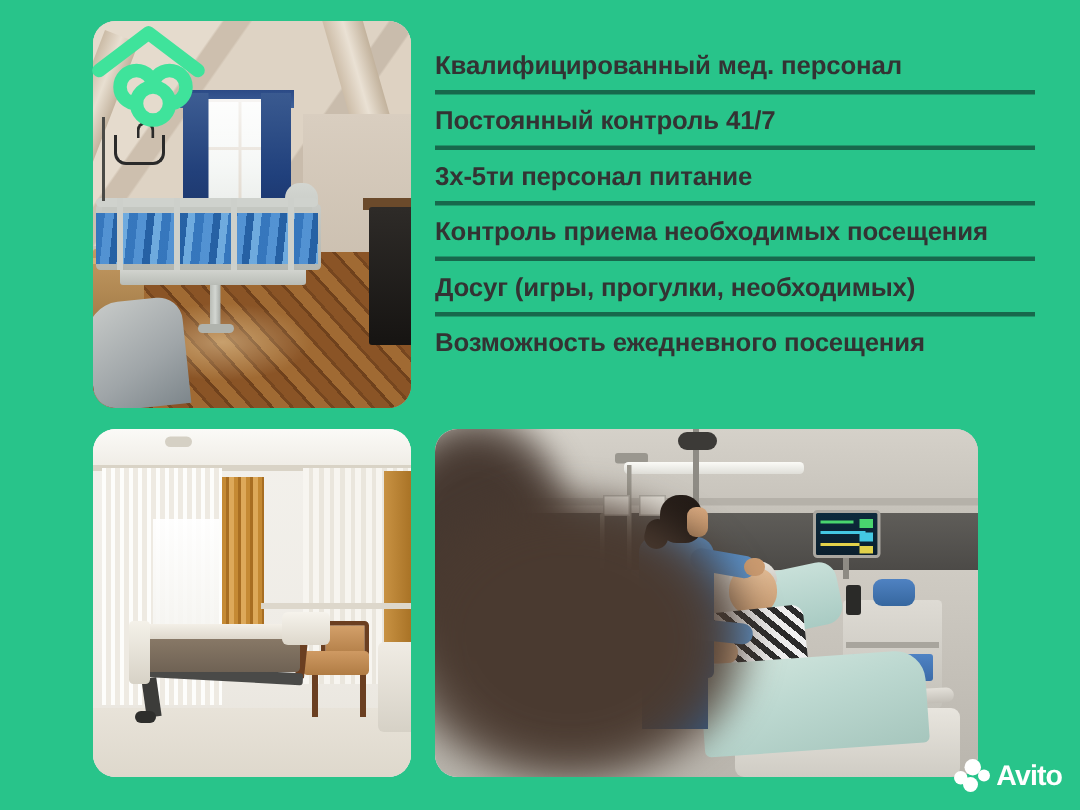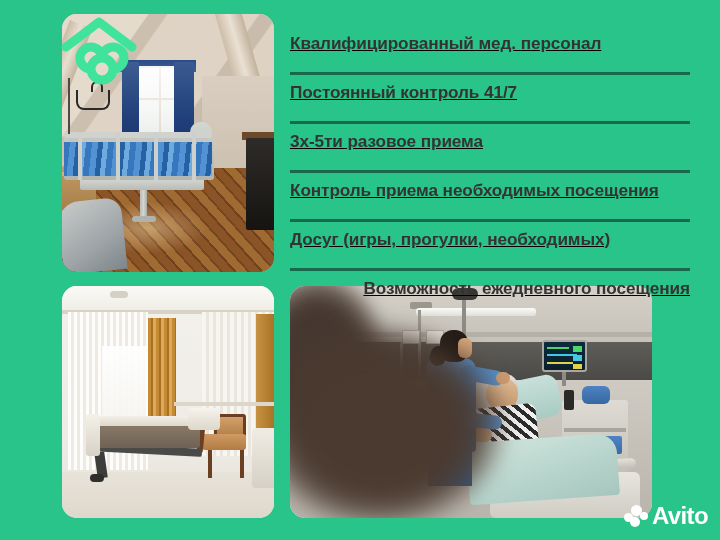--- a/index.html
+++ b/index.html
@@ -507,26 +507,25 @@
 
   
   .features {
     position: absolute;
     left: 290px;
     top: 32px;
     width: 400px;
   }
   .feature-row {
     position: relative;
-    padding: 0 0 18px 0;
+    padding: 0 0 6px 0;
     margin-bottom: 6px;
     border-bottom: 3px solid #17684c;
-    text-decoration: underline;
-  }
-  .feature-row:last-child { border-bottom: none; text-align: right; }
+  }
+  .feature-row:last-child { border-bottom: none; }
   .feature-text {
     font-size: 17.2px;
     font-weight: bold;
     color: #333333;
     letter-spacing: -0.1px;
     line-height: 1.28;
     white-space: nowrap;
   }
 
   
@@ -548,21 +547,21 @@
     position: absolute;
     display: block;
     border-radius: 50%;
     background: #ffffff;
   }
   .avito-dots i.d1 { left: 0px;  top: 8px;  width: 9px;  height: 9px; }
   .avito-dots i.d2 { left: 7px;  top: 0px;  width: 11px; height: 11px; }
   .avito-dots i.d3 { left: 16px; top: 7px;  width: 8px;  height: 8px; }
   .avito-dots i.d4 { left: 6px;  top: 12px; width: 10px; height: 10px; }
   .avito-word {
-    font-size: 24px;
+    font-size: 19px;
     font-weight: bold;
     color: #ffffff;
     letter-spacing: -0.6px;
     line-height: 1;
   }
 </style>
 </head>
 <body>
 
 <div class="poster">
@@ -700,21 +699,21 @@
 
     <div class="feature-row">
       <div class="feature-text">Квалифицированный мед. персонал</div>
     </div>
 
     <div class="feature-row">
       <div class="feature-text">Постоянный контроль 41/7</div>
     </div>
 
     <div class="feature-row">
-      <div class="feature-text">3х-5ти разовое приема</div>
+      <div class="feature-text">3х-5ти персонал питание</div>
     </div>
 
     <div class="feature-row">
       <div class="feature-text">Контроль приема необходимых посещения</div>
     </div>
 
     <div class="feature-row">
       <div class="feature-text">Досуг (игры, прогулки, необходимых)</div>
     </div>
 

